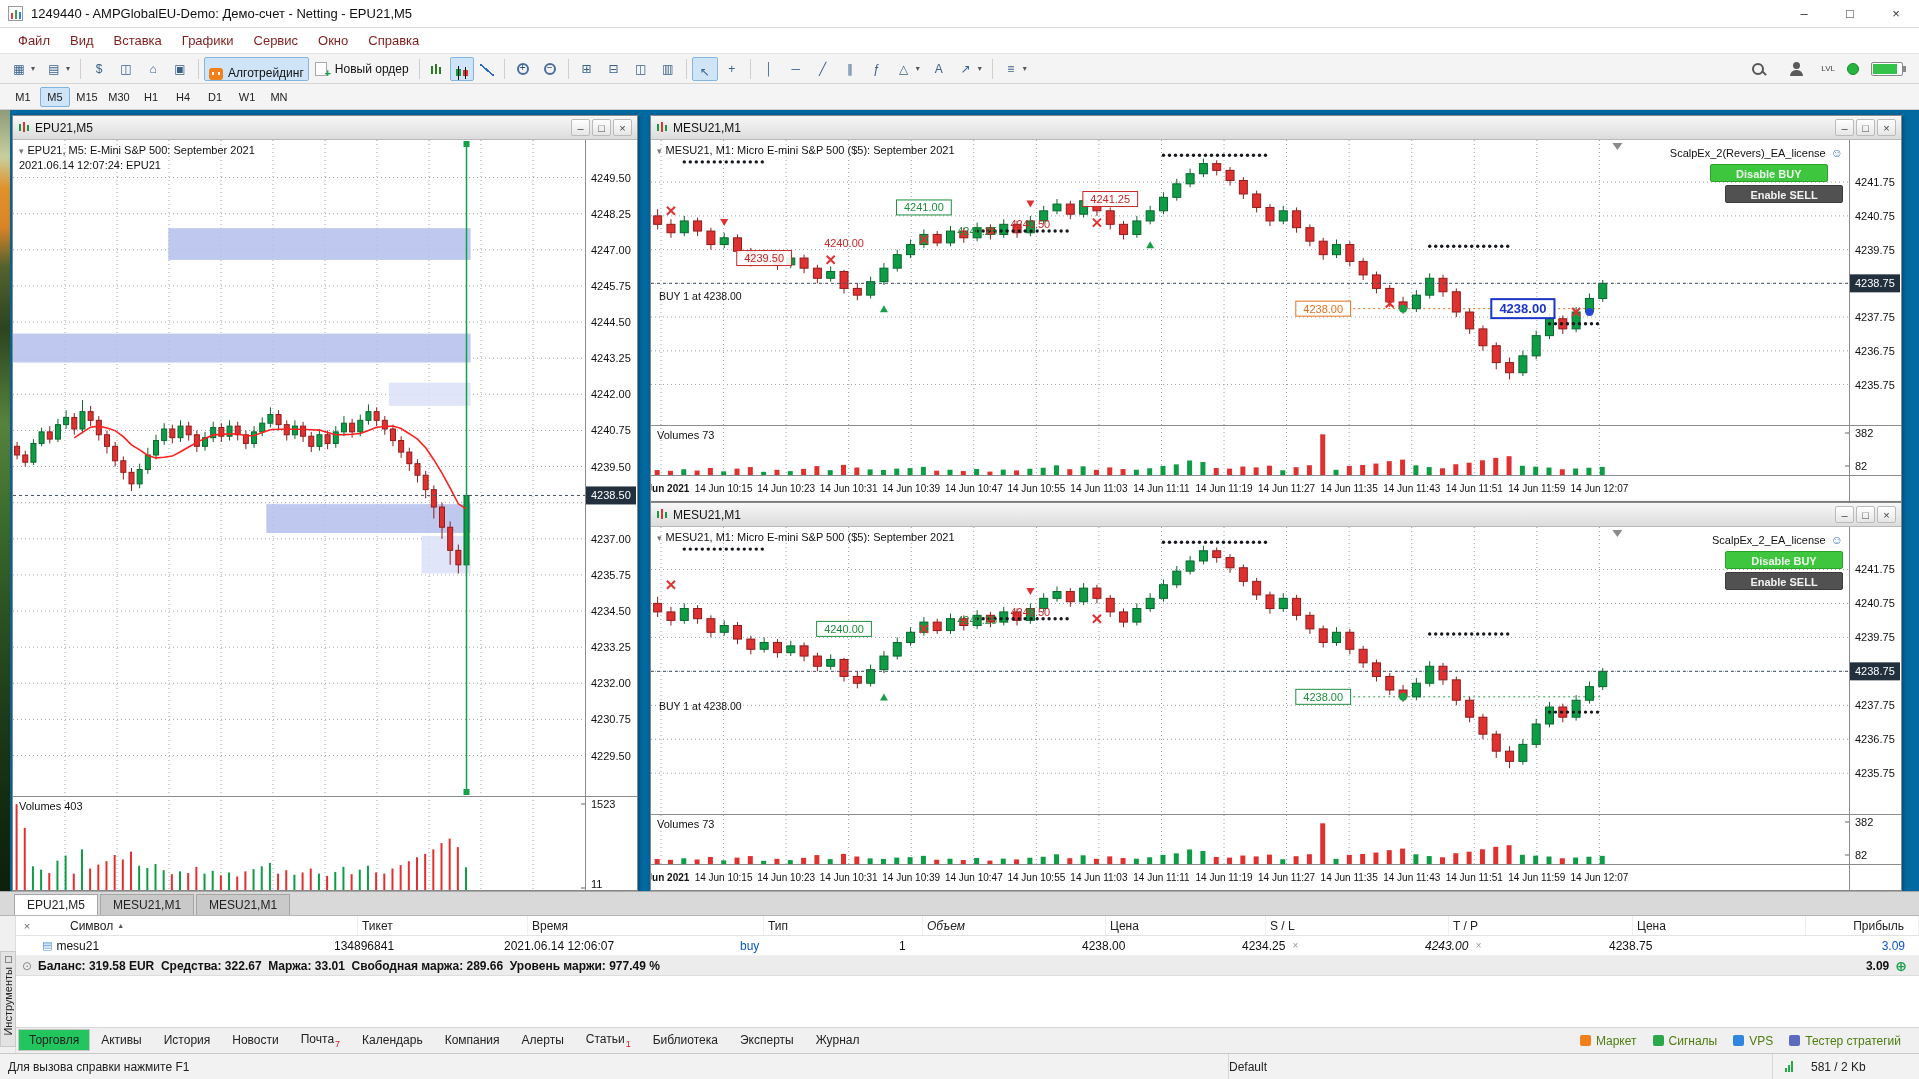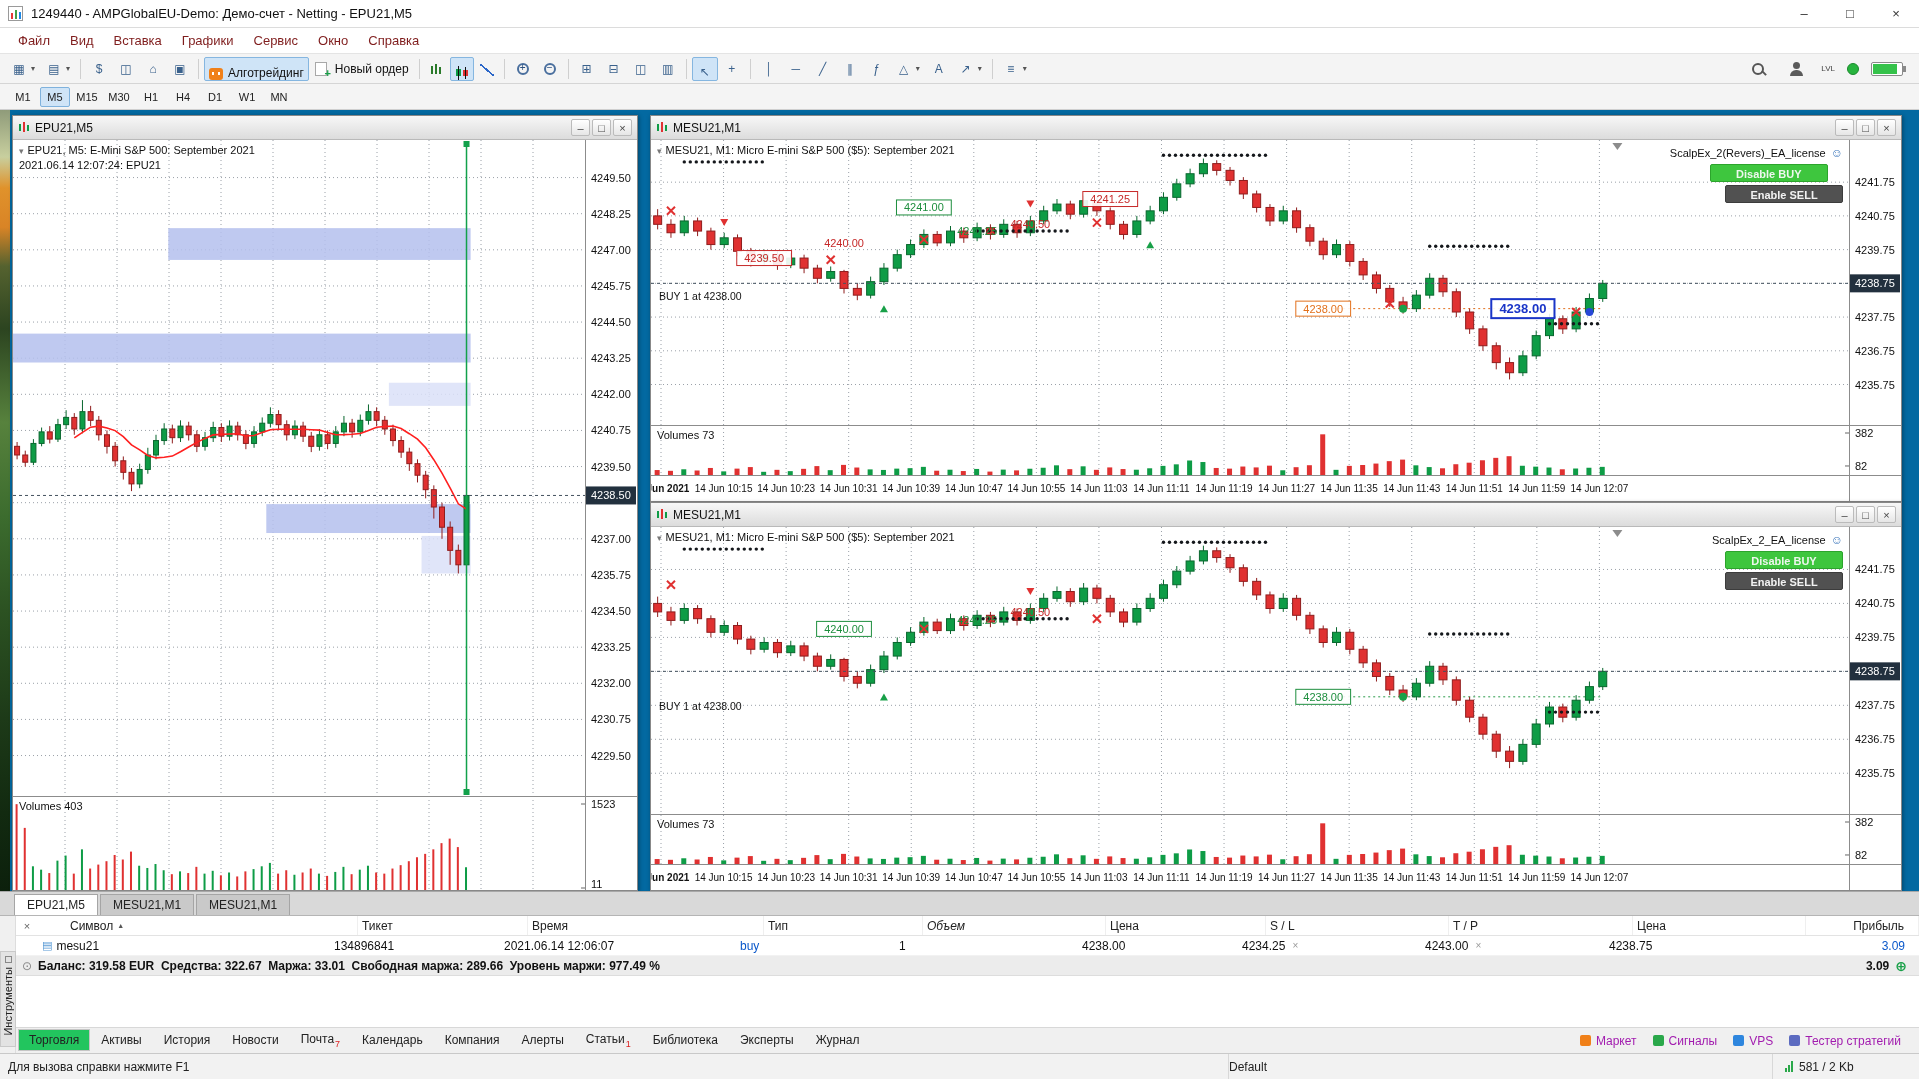--- a/index.html
+++ b/index.html
@@ -103,27 +103,27 @@
   .balance-icon{color:#888;margin-right:6px;font-weight:normal;}
   .balance-text{white-space:pre;}
   .balance-right{margin-left:auto;display:flex;align-items:center;gap:6px;padding-right:12px;}
   .plus-icon{color:#18a048;font-weight:bold;font-size:14px;}
   .toolbox-fill{flex:1;background:#fff;}
   .toolbox-tabs{height:26px;background:#f0f0f0;border-top:1px solid #d8d8d8;display:flex;align-items:center;padding-left:2px;font-size:12px;}
   .xtab{padding:3px 10px;color:#222;border:1px solid transparent;white-space:nowrap;}
   .xtab.active{background:#22c55e;border-color:#c5c5c5;}
   .badge{color:#d22;font-size:9px;vertical-align:sub;margin-left:1px;}
   .dock-buttons{margin-left:auto;display:flex;align-items:center;gap:16px;padding-right:18px;}
-  .dockb{display:flex;align-items:center;gap:5px;color:#a21caf;white-space:nowrap;}
+  .dockb{display:flex;align-items:center;gap:5px;color:#4d7c0f;white-space:nowrap;}
   .dock-ic{width:11px;height:11px;border-radius:2px;flex:none;}
   
   .statusbar{position:absolute;left:0;top:1053px;width:100%;height:26px;background:#f2f2f2;border-top:1px solid #c9c9c9;display:flex;align-items:center;font-size:12px;color:#222;}
   .sb-left{width:1228px;padding-left:8px;}
   .sb-mid{width:545px;height:100%;border-left:1px solid #d8d8d8;border-right:1px solid #d8d8d8;display:flex;align-items:center;}
-  .sb-right{flex:1;display:flex;align-items:center;gap:6px;padding-left:12px;}
+  .sb-right{flex:1;display:flex;align-items:center;gap:18px;padding-left:12px;}
   .conn-bars{display:flex;align-items:flex-end;gap:1px;height:11px;}
   .cb{width:2px;background:#2aa84a;display:inline-block;}
   .cb1{height:4px;}.cb2{height:7px;}.cb3{height:11px;}
 </style>
 </head>
 <body>
 
 <div class="app">
 
   <div class="titlebar">
@@ -1395,21 +1395,21 @@
           <div class="tt-cell" style="width: 183px;">
             <span>1</span>
           </div>
           <div class="tt-cell" style="width: 160px;">
             <span>4238.00</span>
           </div>
           <div class="tt-cell" style="width: 183px;">
             <span>4234.25</span>
             <span class="cancel-x">×</span>
           </div>
-          <div class="tt-cell" style="width: 184px;">
+          <div class="tt-cell" style="width: 184px; font-style: italic;">
             <span>4243.00</span>
             <span class="cancel-x">×</span>
           </div>
           <div class="tt-cell" style="width: 173px;">
             <span>4238.75</span>
           </div>
           <div class="tt-cell" style="flex: 1 1 0%; justify-content: flex-end; padding-right: 14px;">
             <span class="blue">3.09</span>
           </div>
         </div>

